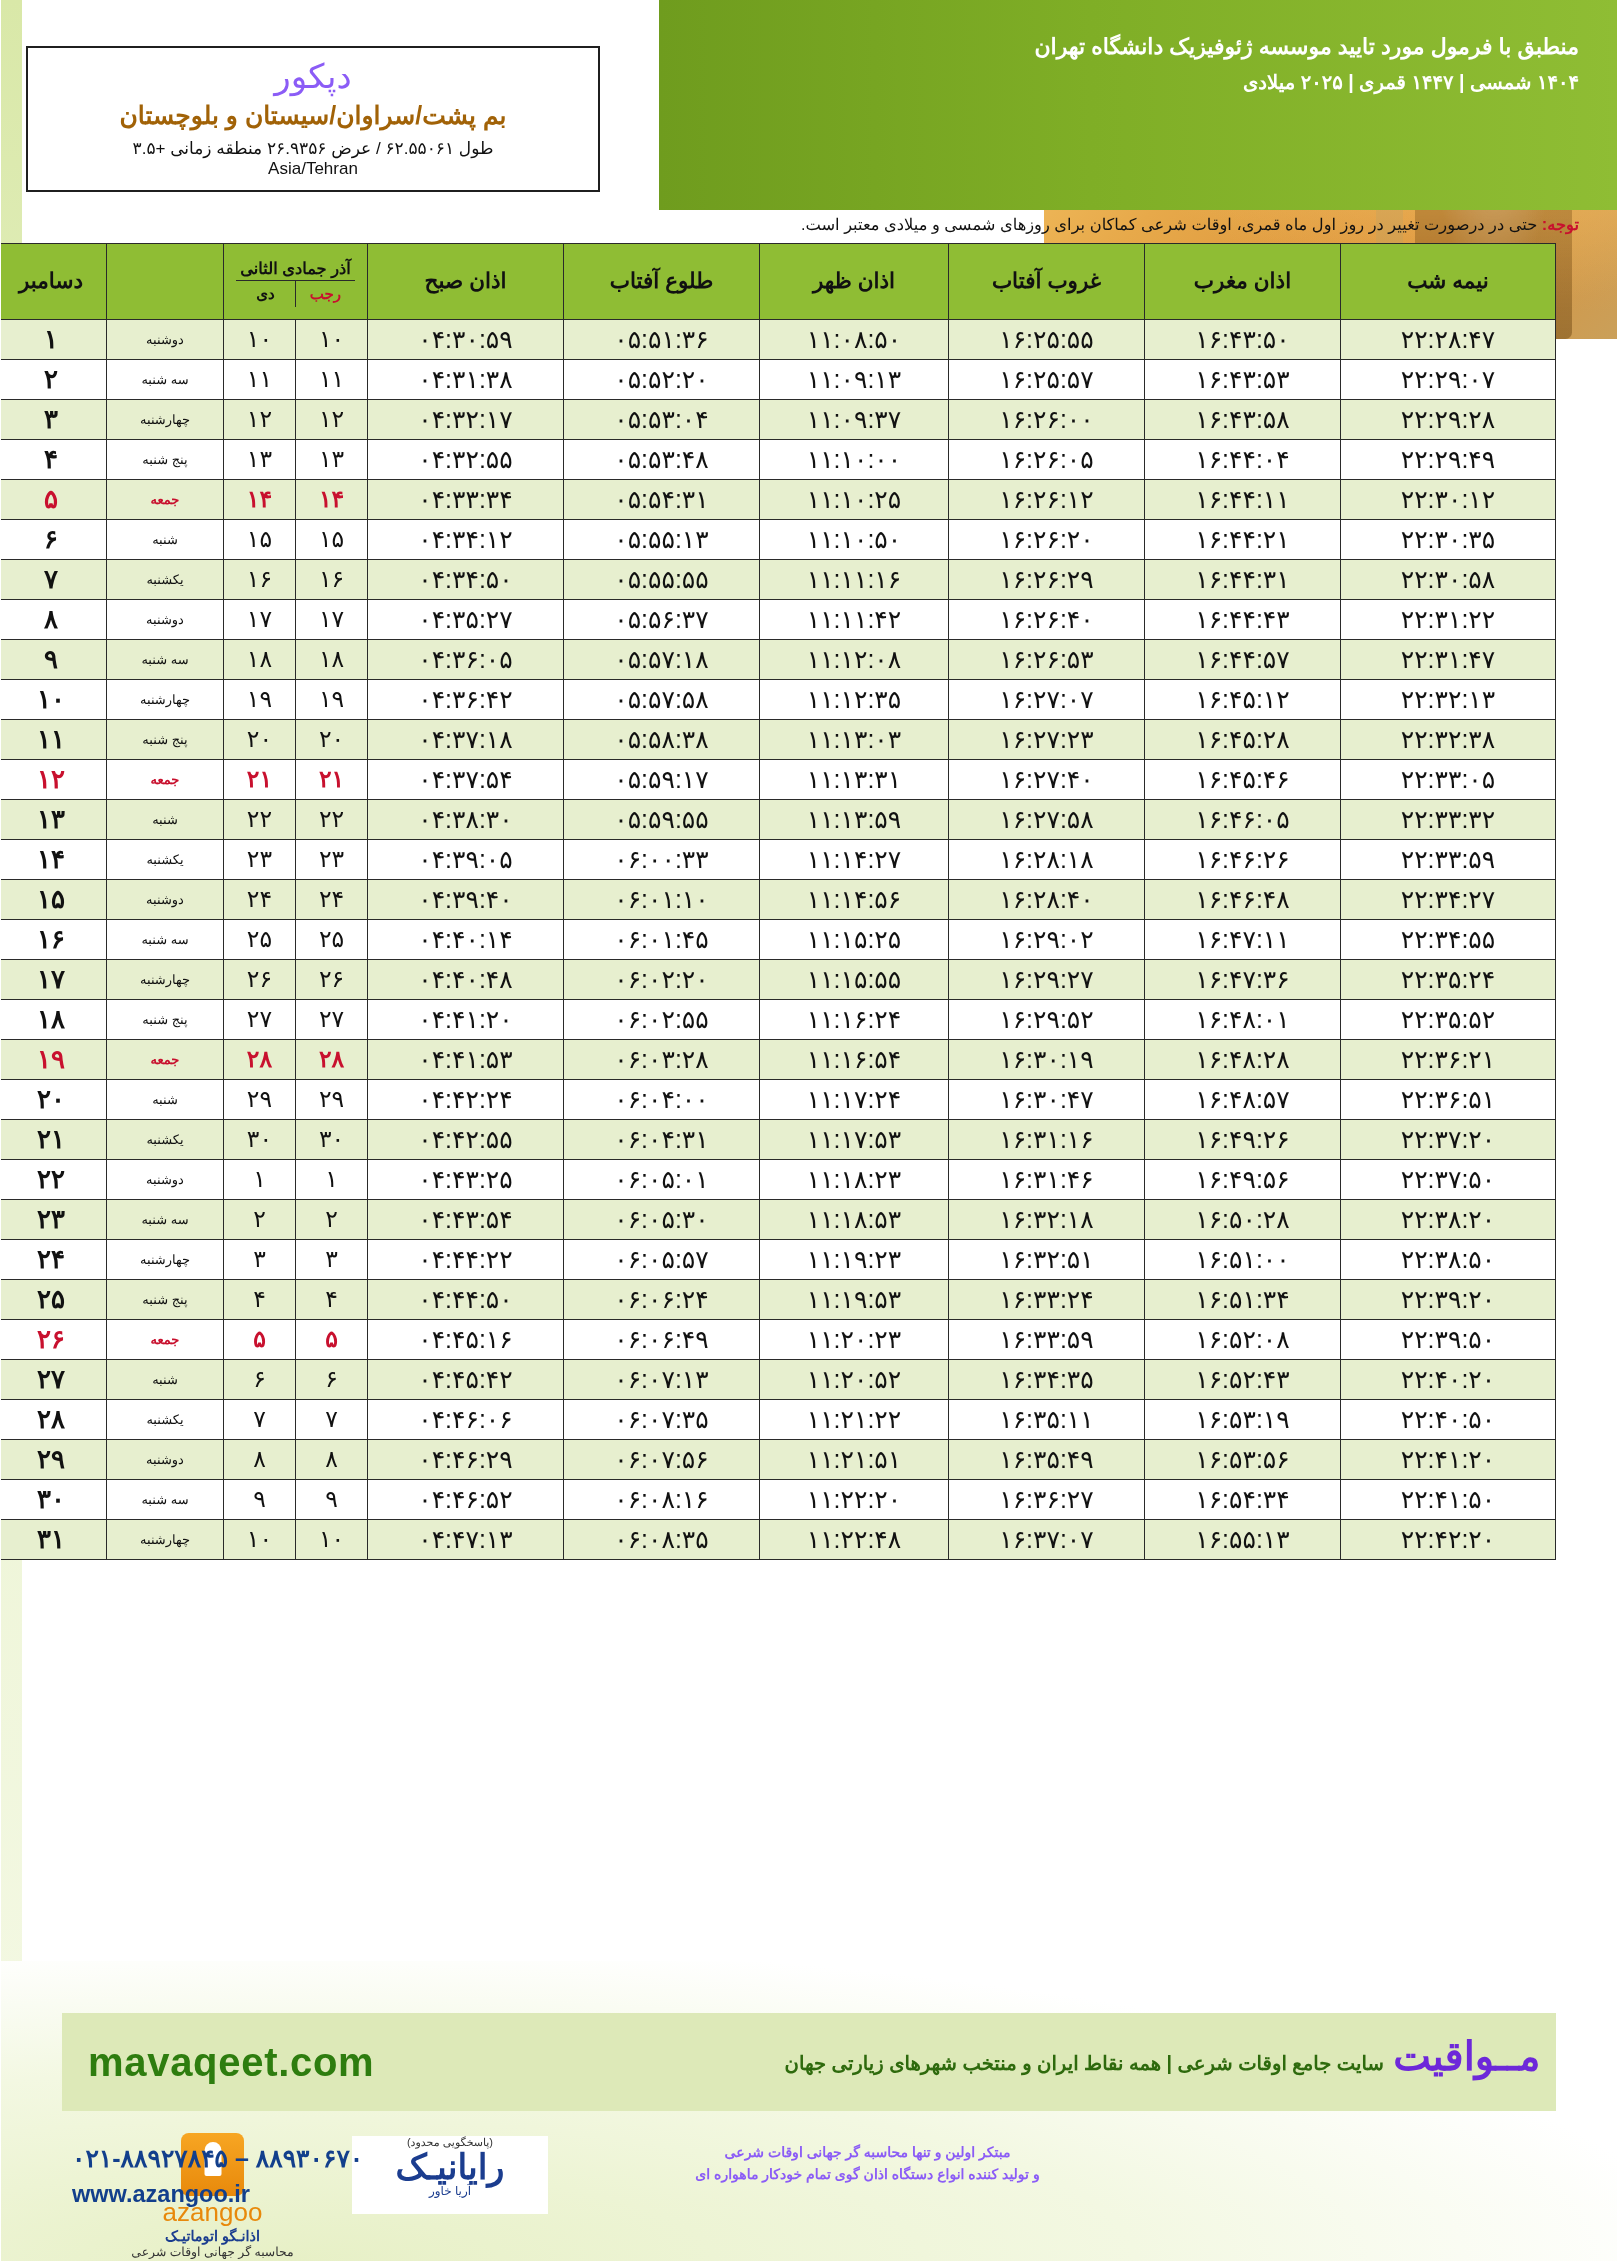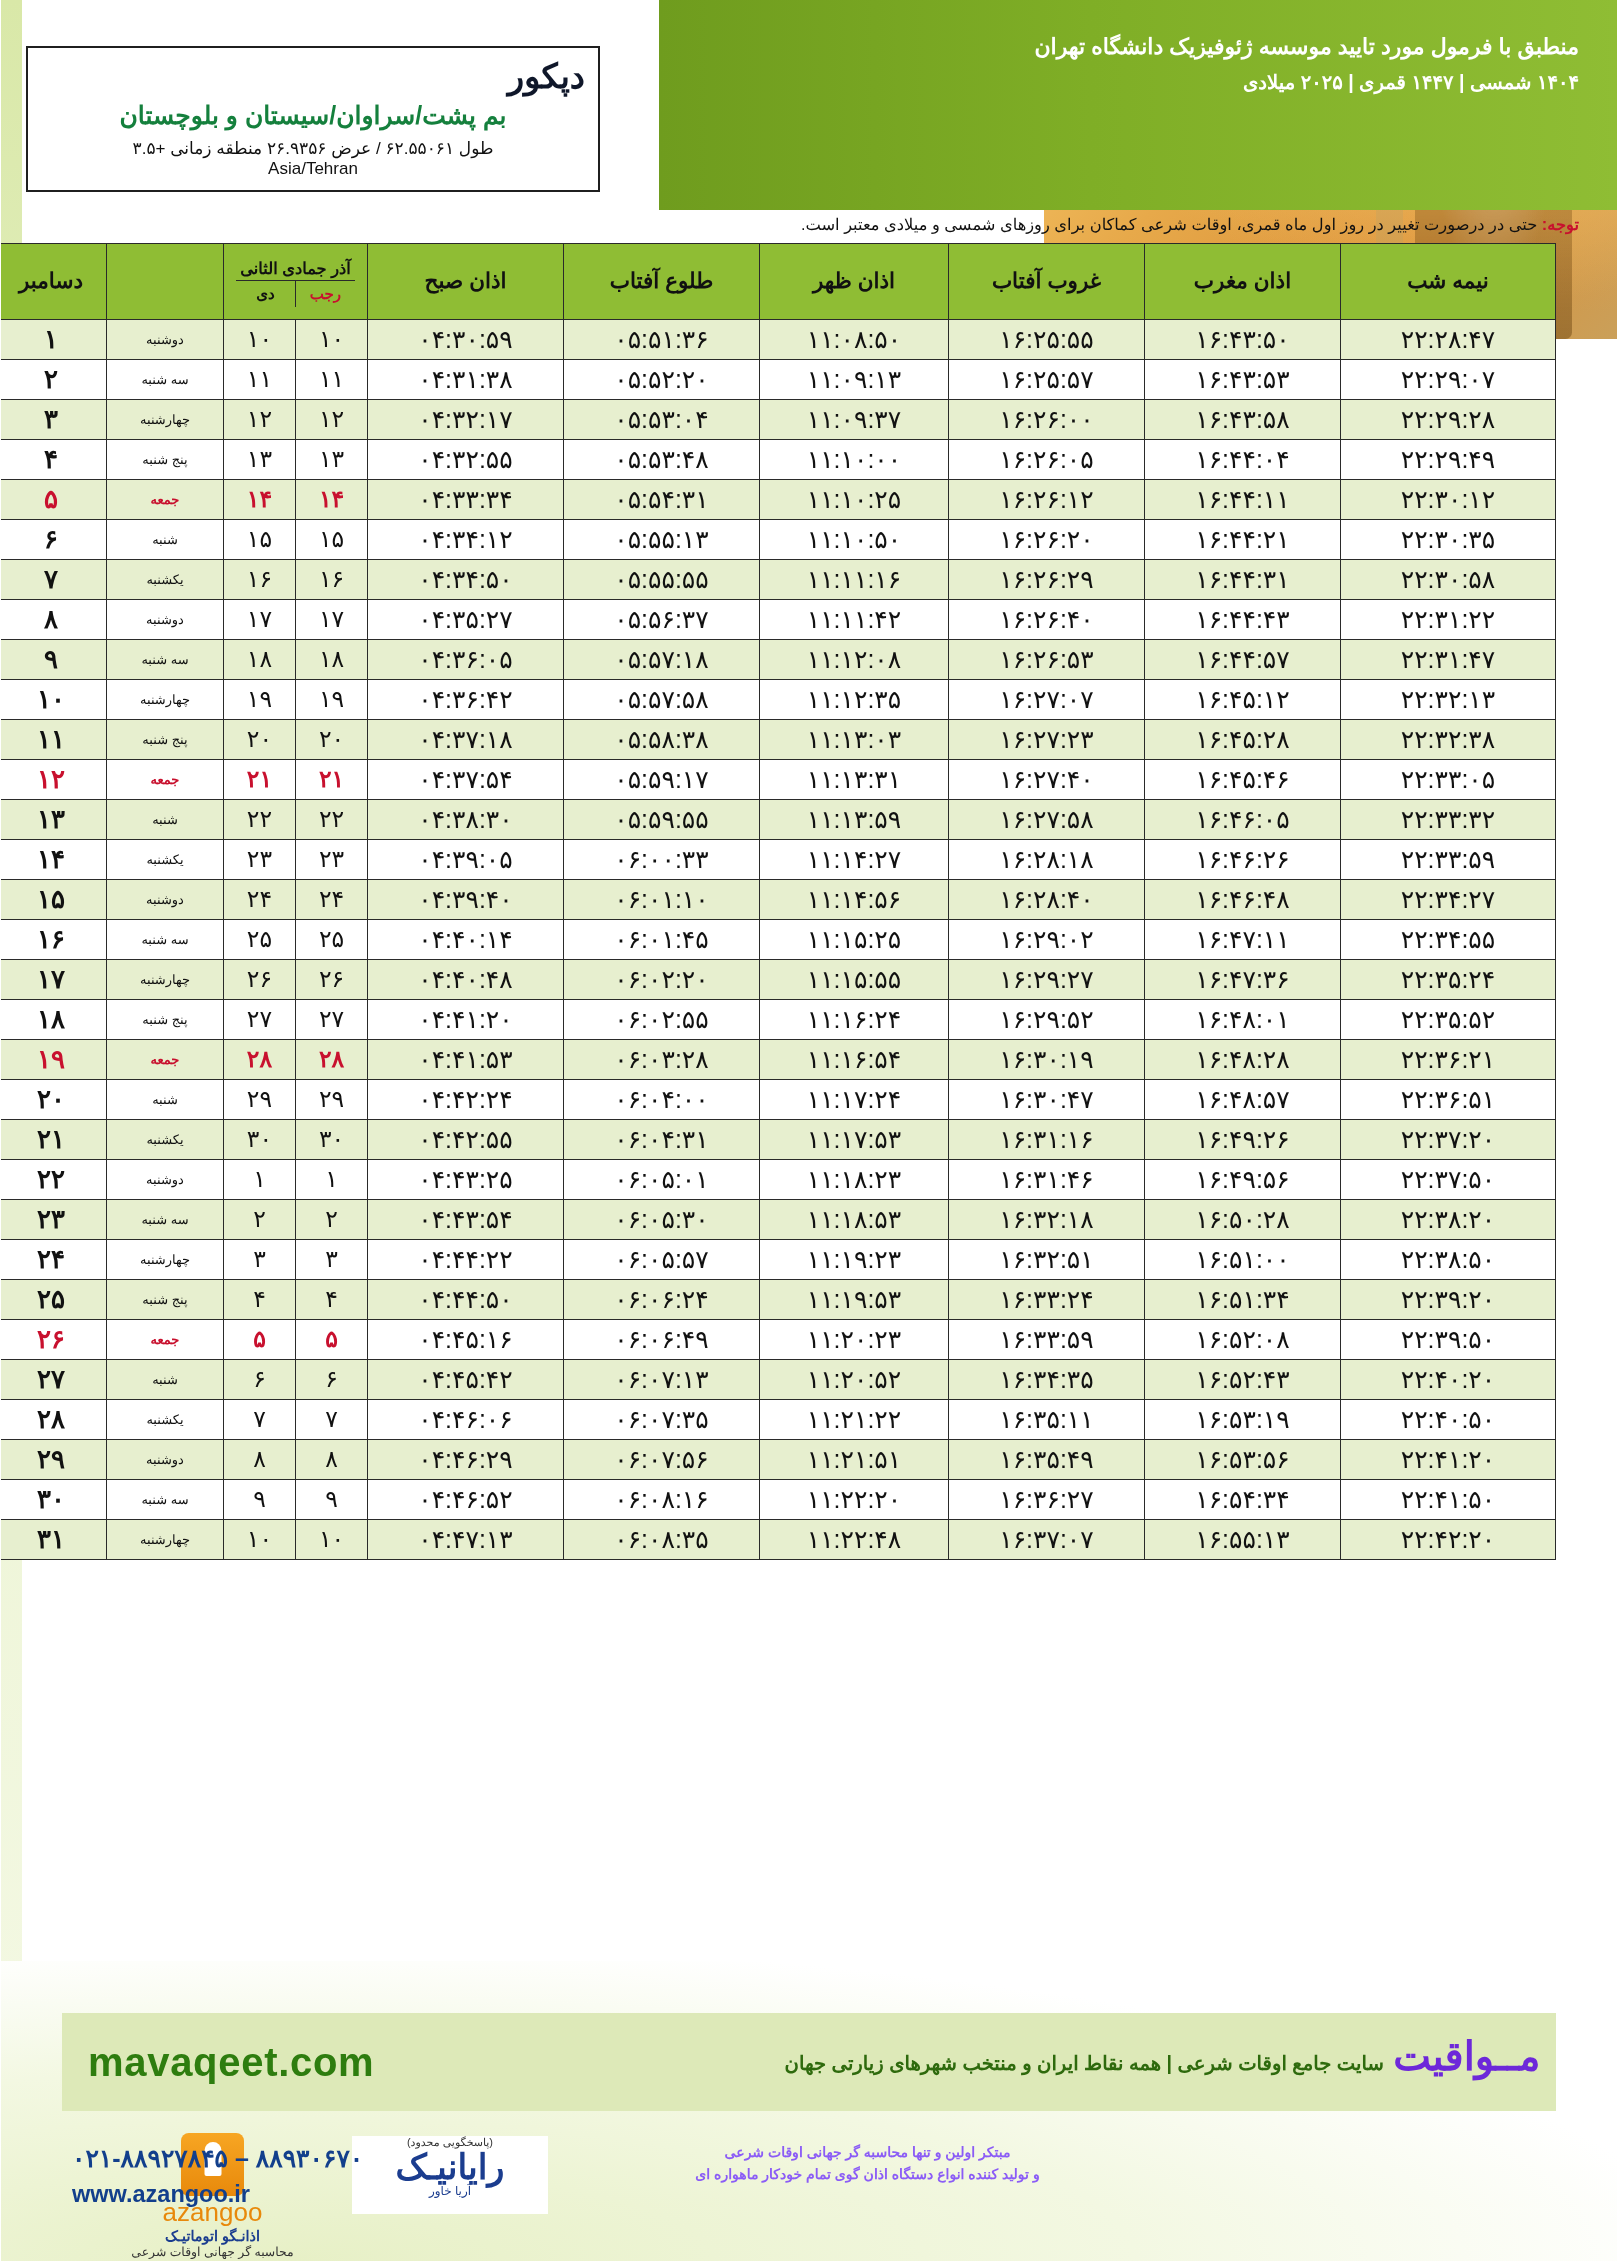--- a/index.html
+++ b/index.html
@@ -74,22 +74,22 @@
   .title-dates{
     font-size:19.6px; font-weight:bold; margin-top:10.4px;
   }
 
   
   .city-box{
     position:absolute; right:1018px; top:46px; width:574px;
     border:2px solid #1f1f1f; background:#fff;
     padding:10.4px 13px 11.7px; text-align:center;
   }
-  .city-name{ font-size:34px; font-weight:bold; color:#0f172a; line-height:1.1;text-align:right; }
-  .city-region{ font-size:25px; font-weight:bold; color:#15803d; margin-top:5.2px; }
+  .city-name{ font-size:34px; font-weight:normal; color:#8b5cf6; line-height:1.1; }
+  .city-region{ font-size:25px; font-weight:bold; color:#a16207; margin-top:5.2px; }
   .city-coords{ font-size:17px; color:#111; margin-top:7.8px; direction:rtl; }
   .city-coords .ltr{ direction:ltr; unicode-bidi:isolate; }
 
   .note-line{
     position:absolute; right:39px; top:215px; width:1540px;
     text-align:right; font-size:16.3px; color:#111; font-weight:bold;
   }
   .note-line .red{ color:#c8102e; }
   .note-line .norm{ font-weight:normal; }
 

